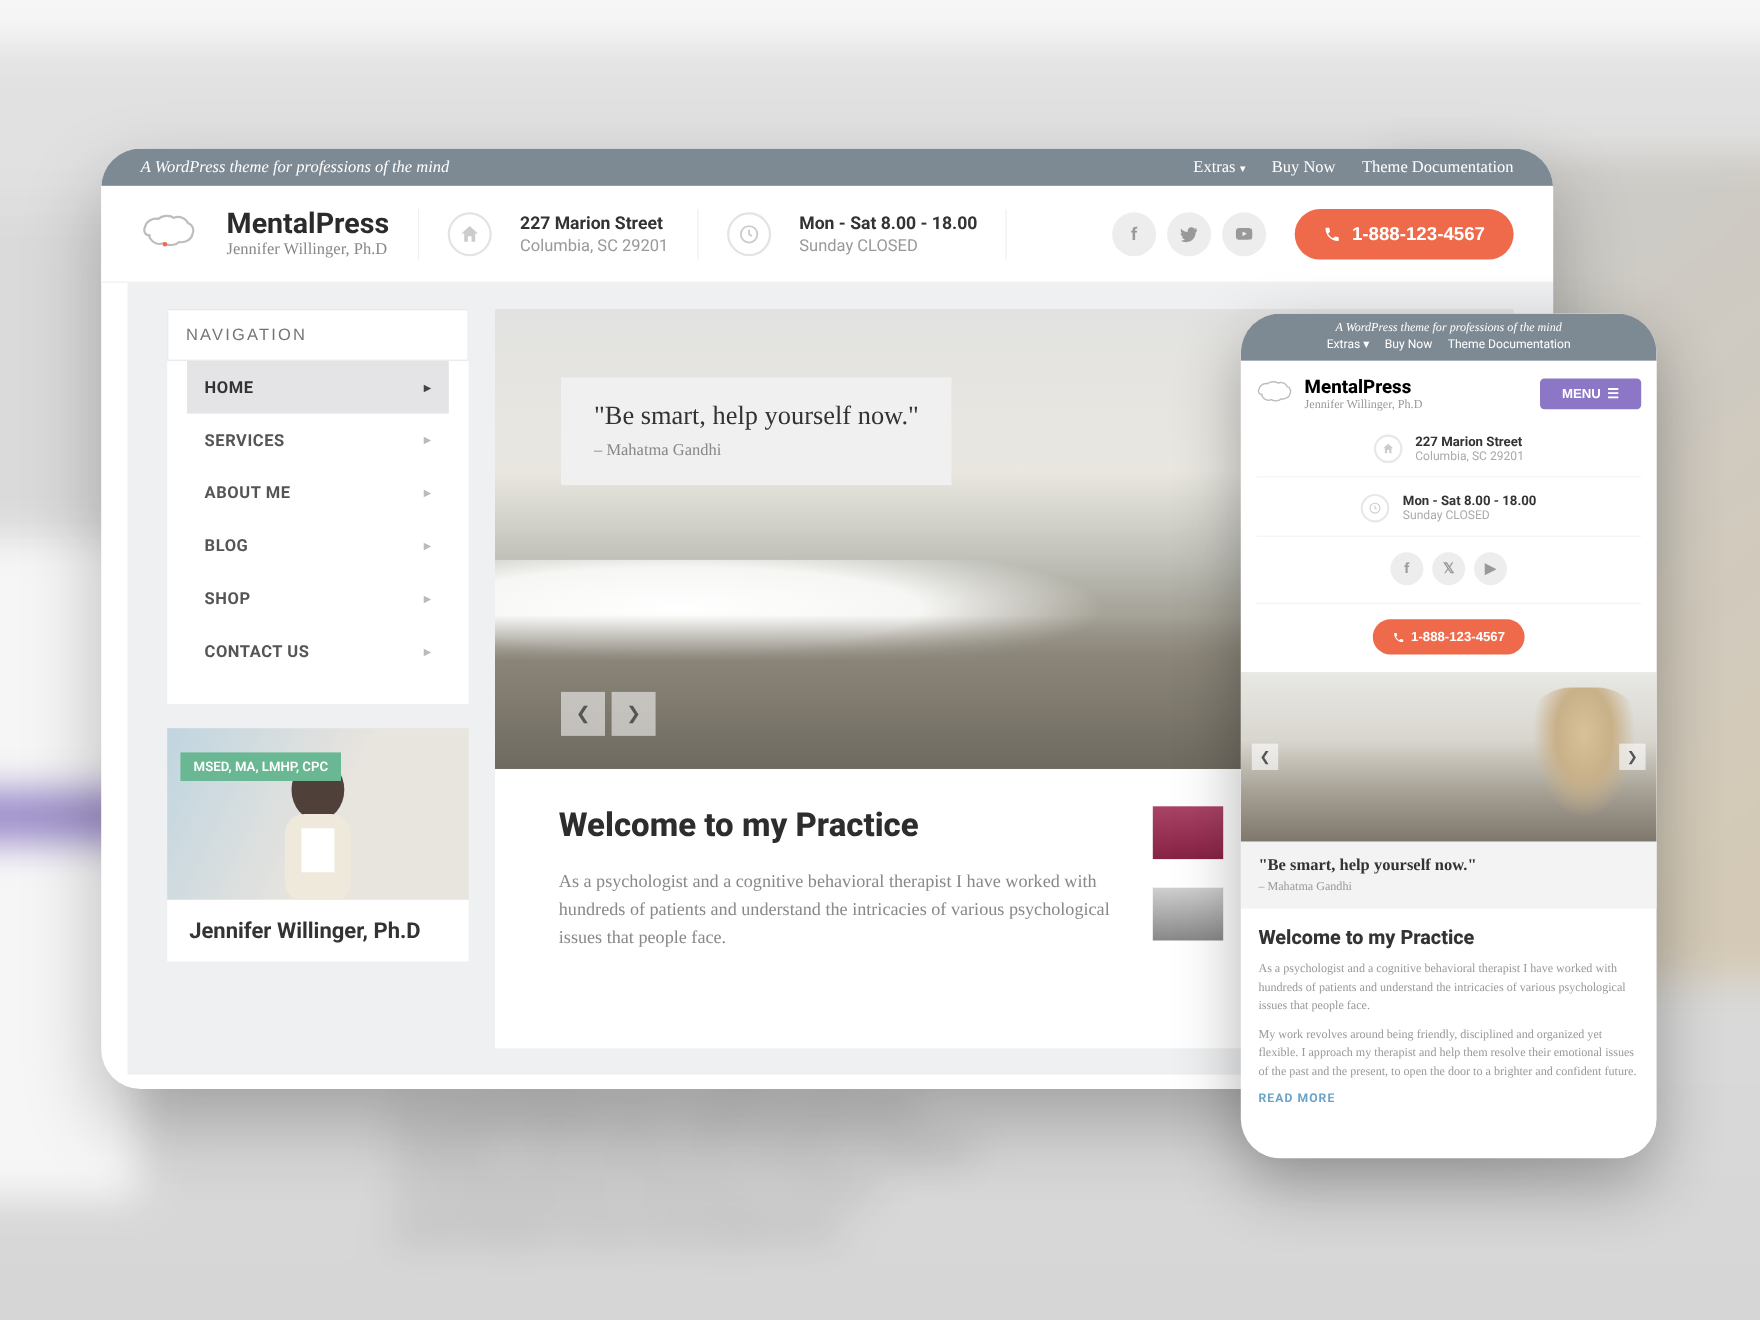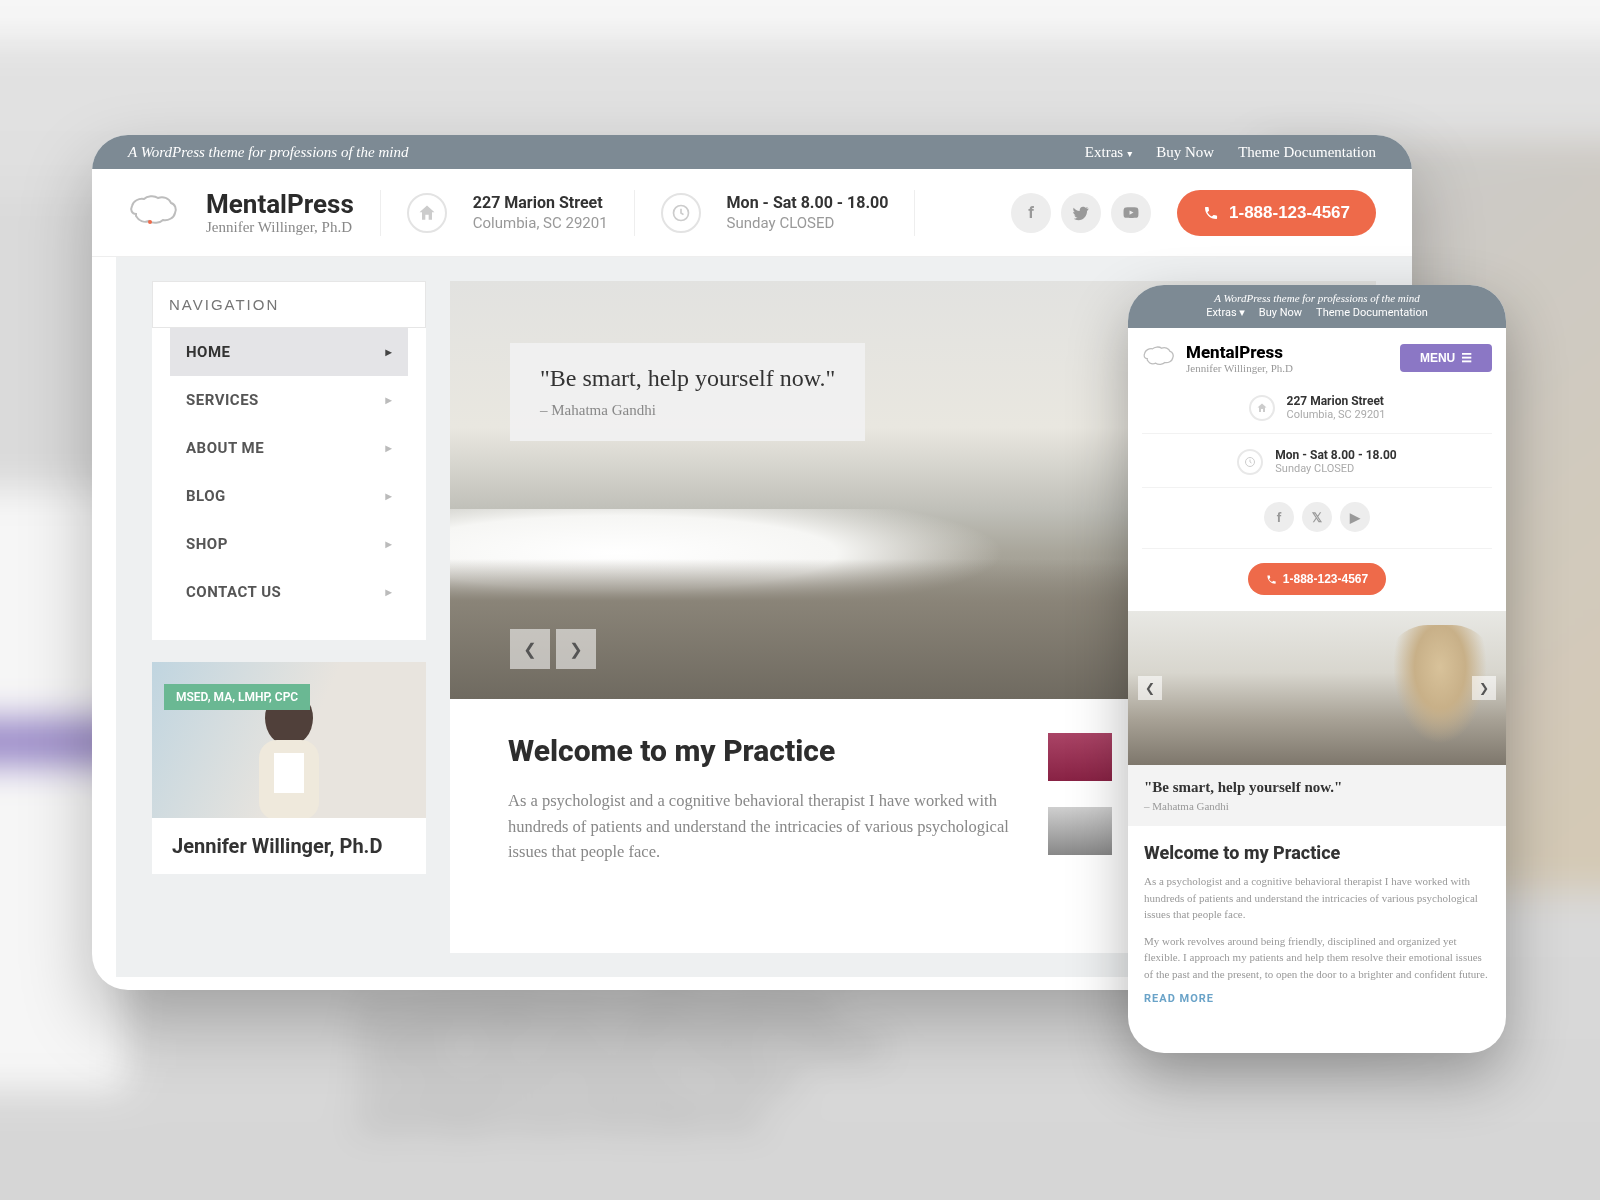--- a/index.html
+++ b/index.html
@@ -332,16 +332,16 @@
     <button class="ar l">❮</button>
     <button class="ar r">❯</button>
   </div>
   <div class="mquote">
     <div class="q">"Be smart, help yourself now."</div>
     <div class="a">– Mahatma Gandhi</div>
   </div>
   <div class="mcontent">
     <div class="mtitle">Welcome to my Practice</div>
     <div class="mpara">As a psychologist and a cognitive behavioral therapist I have worked with hundreds of patients and understand the intricacies of various psychological issues that people face.</div>
-    <div class="mpara">My work revolves around being friendly, disciplined and organized yet flexible. I approach my patients and help them resolve their emotional issues of the past and the present, to open the door to a brighter and confident future.</div>
+    <div class="mpara">My work revolves around being friendly, disciplined and organized yet flexible. I approach my therapist and help them resolve their emotional issues of the past and the present, to open the door to a brighter and confident future.</div>
     <div class="readmore">READ MORE</div>
   </div>
 </div>
 
 </body></html>

